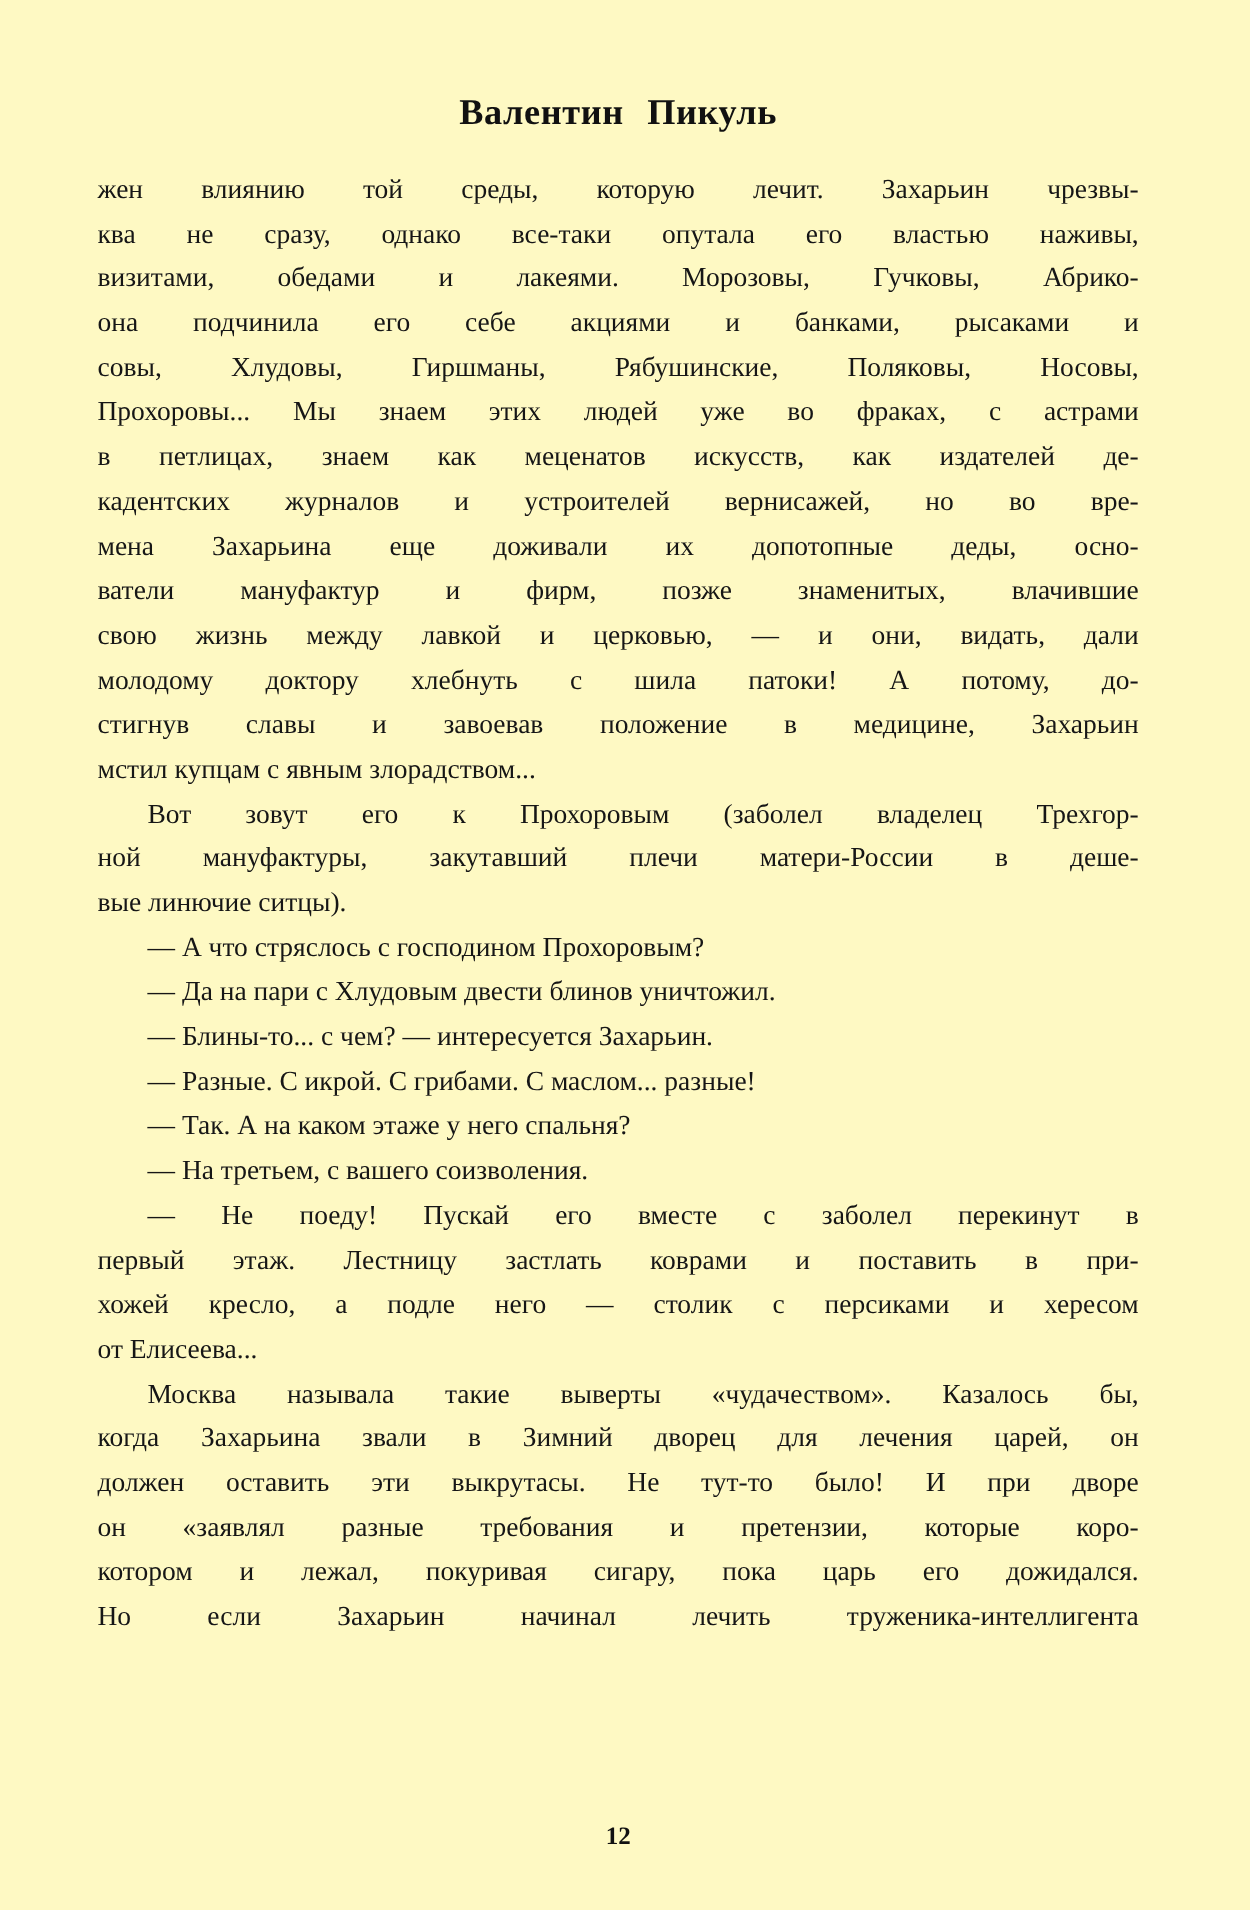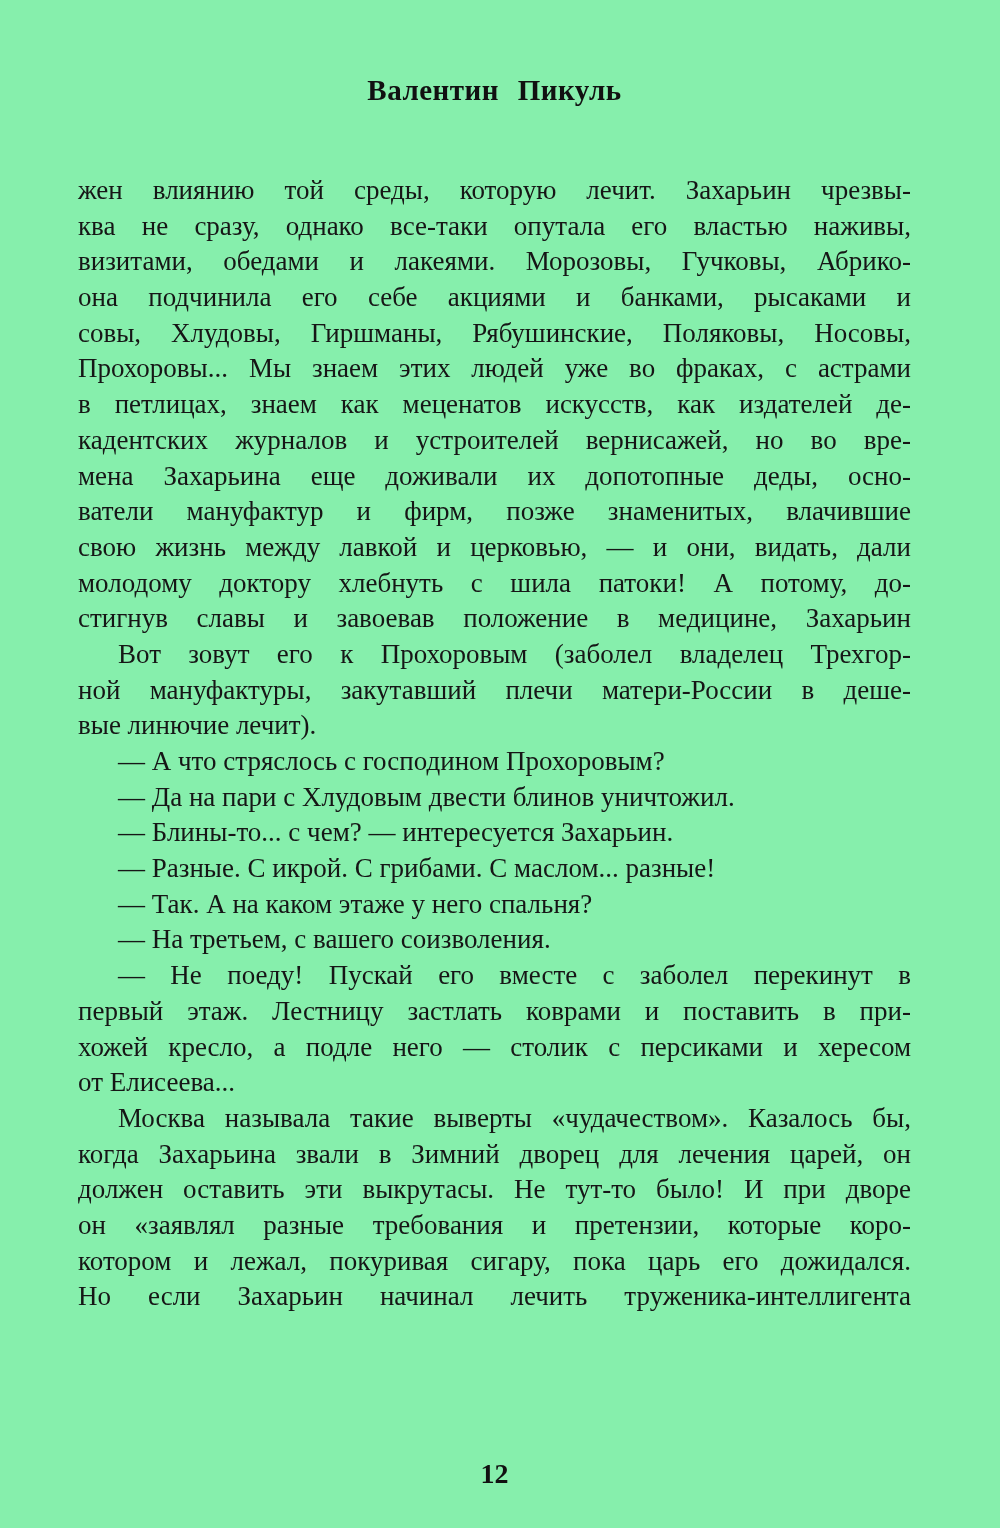--- a/index.html
+++ b/index.html
@@ -4,21 +4,21 @@
 <style>
   html, body {
     margin: 0;
     padding: 0;
     background: #ffffff;
   }
   .page {
     position: relative;
     width: 1000px;
     height: 1528px;
-    background: #86efac;
+    background: #fef9c3;
     overflow: hidden;
     font-family: "Liberation Serif", "DejaVu Serif", serif;
     color: #1a1a1a;
   }
   .running-head {
     position: absolute;
     top: 74px;
     left: 78px;
     width: 833px;
     text-align: center;
@@ -26,24 +26,23 @@
     font-size: 29px;
     letter-spacing: 0.5px;
     word-spacing: 11px;
     color: #111111;
   }
   .text-block {
     position: absolute;
     top: 133px;
     left: 78px;
     width: 833px;
-    font-size: 27px;
+    font-size: 22px;
     line-height: 35.7px;
     color: #161616;
-    margin-top: 40px;
   }
   .paragraph { margin: 0; padding: 0; }
   .line {
     text-align: justify;
     text-align-last: justify;
     white-space: normal;
     height: 35.7px;
     overflow: visible;
   }
   .line.first-indent { text-indent: 40px; }
@@ -51,21 +50,21 @@
     text-align: left;
     text-align-last: left;
   }
   .page-number {
     position: absolute;
     top: 1458px;
     left: 78px;
     width: 833px;
     text-align: center;
     font-weight: bold;
-    font-size: 28px;
+    font-size: 20px;
     color: #111111;
   }
 </style>
 </head>
 <body>
 
 <div class="page">
   <div class="running-head">Валентин Пикуль</div>
 
   <div class="text-block">
@@ -76,25 +75,26 @@
         <div class="line">она подчинила его себе акциями и банками, рысаками и</div>
         <div class="line">совы, Хлудовы, Гиршманы, Рябушинские, Поляковы, Носовы,</div>
         <div class="line">Прохоровы... Мы знаем этих людей уже во фраках, с астрами</div>
         <div class="line">в петлицах, знаем как меценатов искусств, как издателей де-</div>
         <div class="line">кадентских журналов и устроителей вернисажей, но во вре-</div>
         <div class="line">мена Захарьина еще доживали их допотопные деды, осно-</div>
         <div class="line">ватели мануфактур и фирм, позже знаменитых, влачившие</div>
         <div class="line">свою жизнь между лавкой и церковью, — и они, видать, дали</div>
         <div class="line">молодому доктору хлебнуть с шила патоки! А потому, до-</div>
         <div class="line">стигнув славы и завоевав положение в медицине, Захарьин</div>
+        <div class="line last-left">мстил купцам с явным злорадством...</div>
       </div>
       <div class="paragraph">
         <div class="line first-indent">Вот зовут его к Прохоровым (заболел владелец Трехгор-</div>
         <div class="line">ной мануфактуры, закутавший плечи матери-России в деше-</div>
-        <div class="line last-left">вые линючие лечит).</div>
+        <div class="line last-left">вые линючие ситцы).</div>
       </div>
       <div class="paragraph">
         <div class="line first-indent last-left">— А что стряслось с господином Прохоровым?</div>
       </div>
       <div class="paragraph">
         <div class="line first-indent last-left">— Да на пари с Хлудовым двести блинов уничтожил.</div>
       </div>
       <div class="paragraph">
         <div class="line first-indent last-left">— Блины-то... с чем? — интересуется Захарьин.</div>
       </div>

